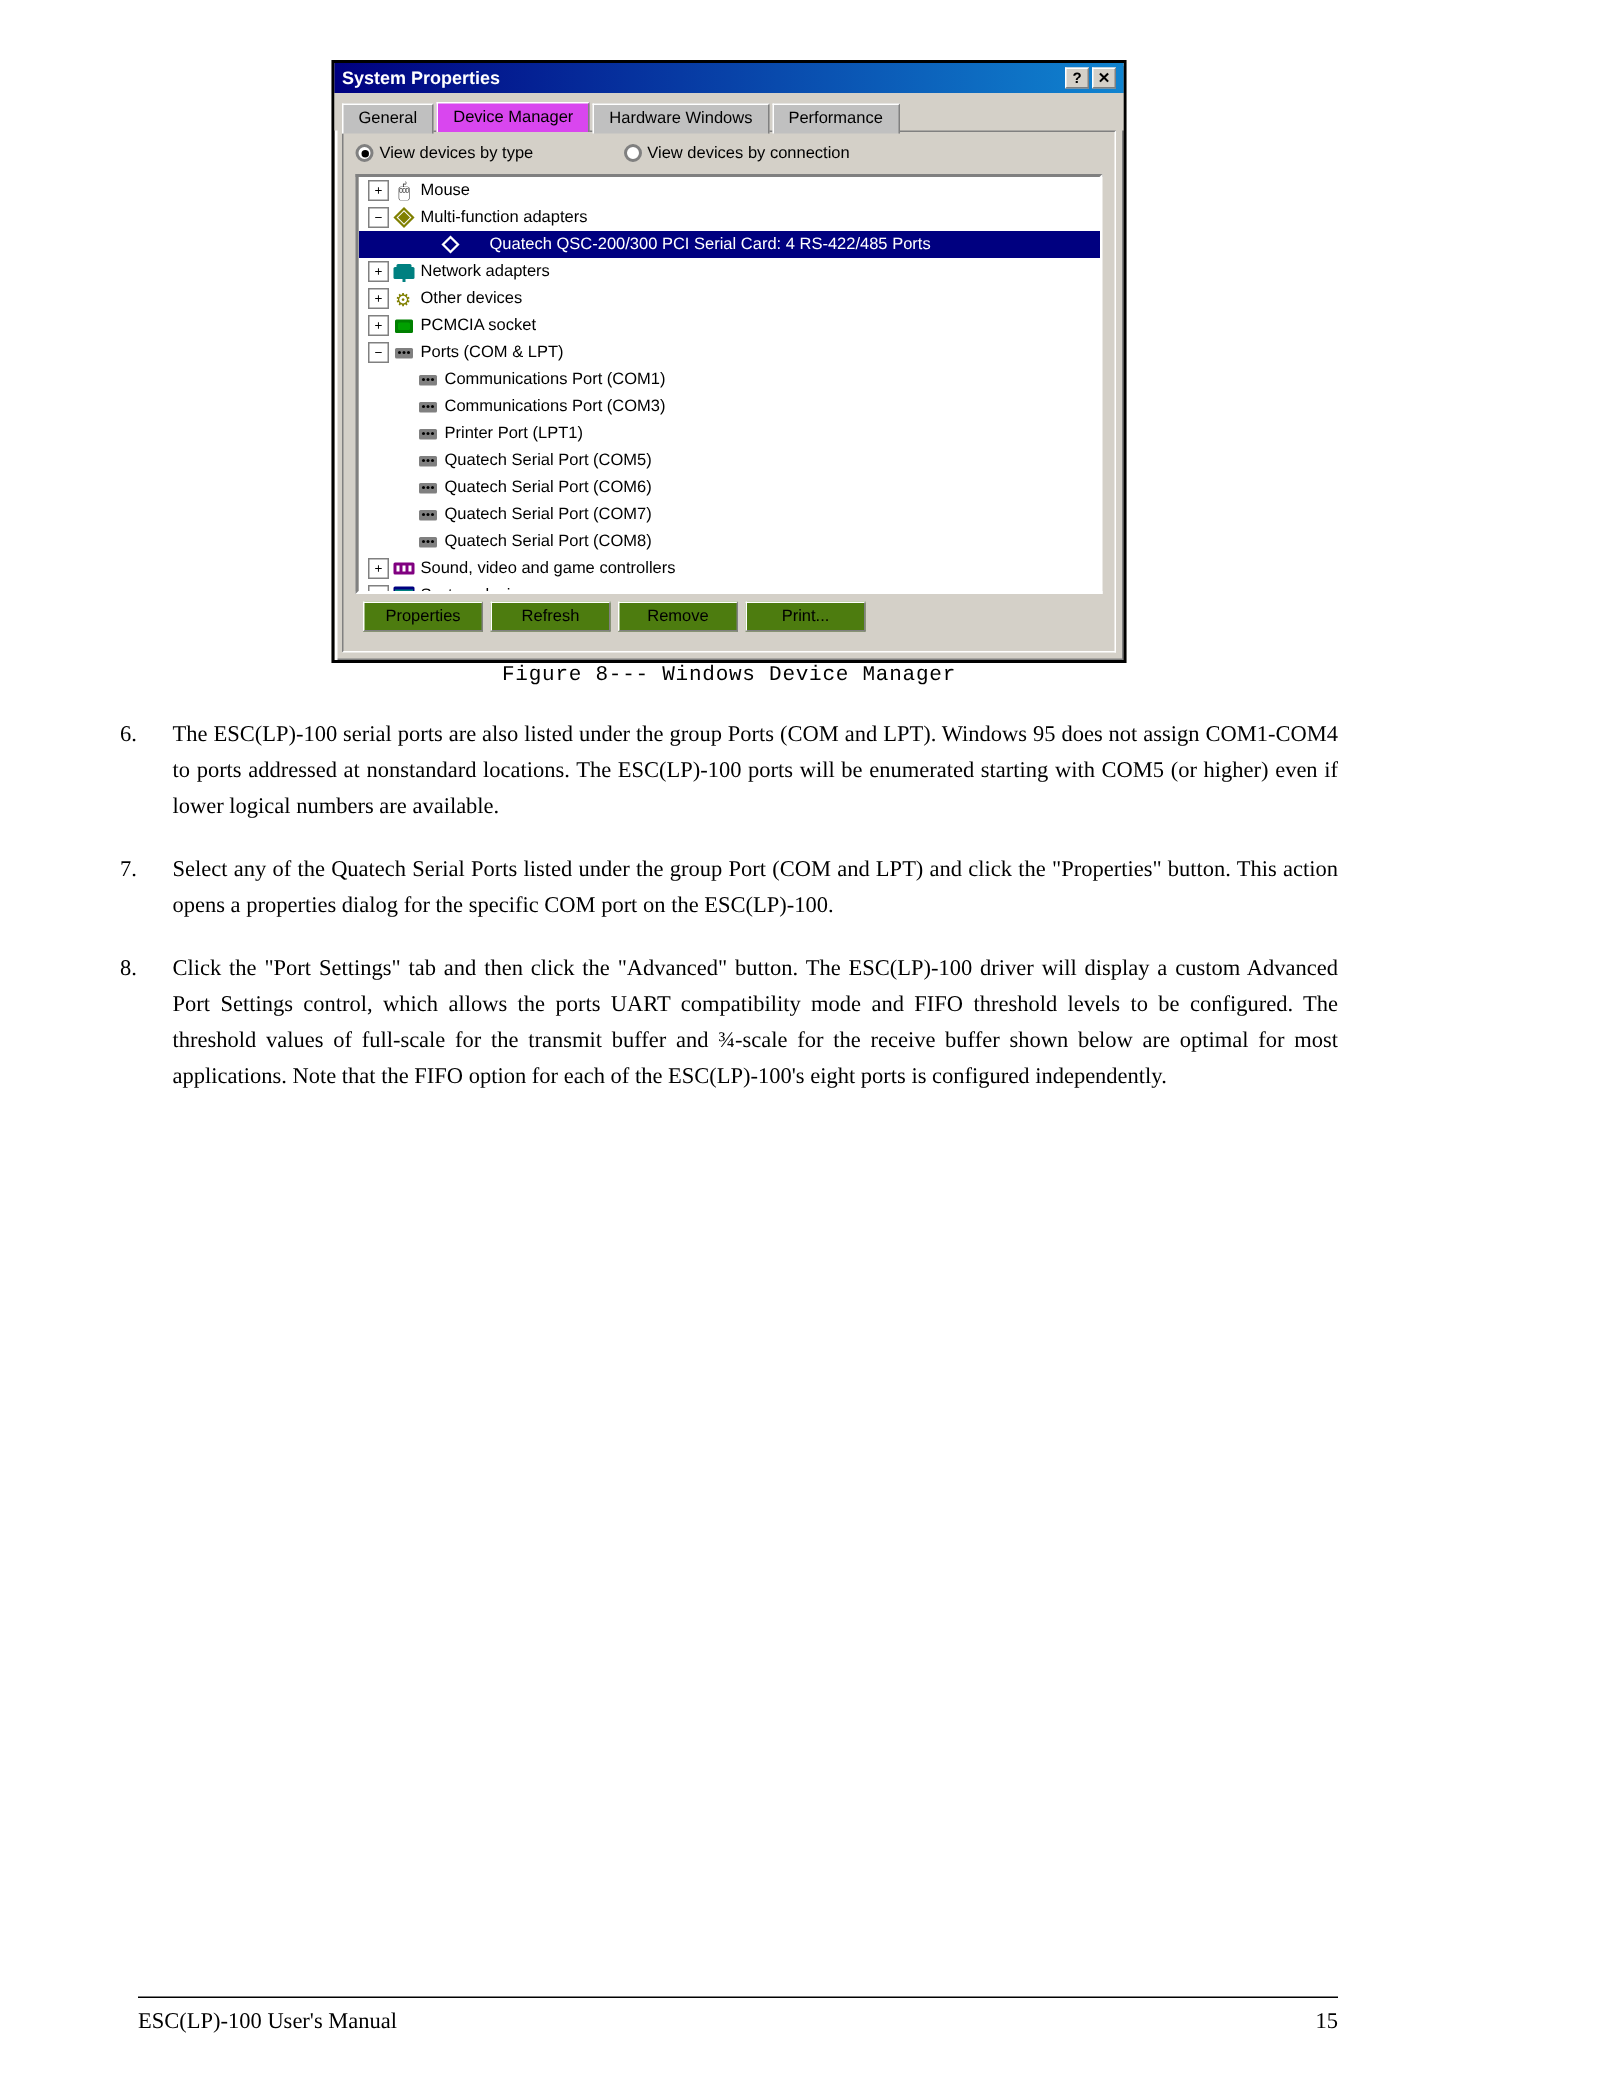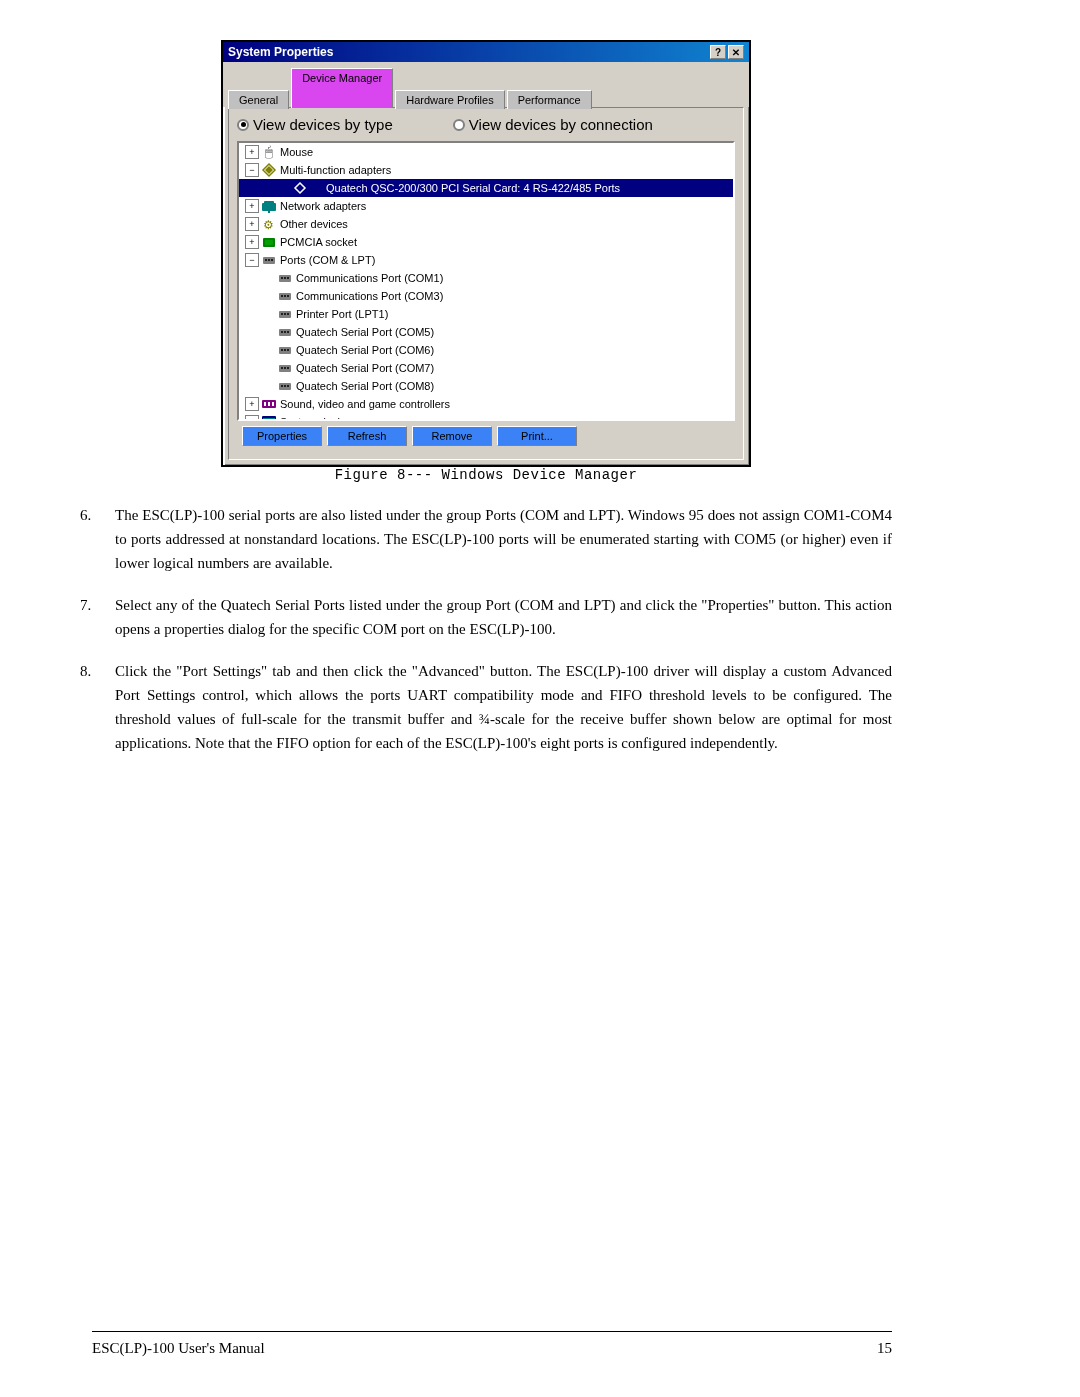--- a/index.html
+++ b/index.html
@@ -98,39 +98,38 @@
       border-color: #fff #808080 #d4d0c8 #fff;
       font-weight: normal;
       z-index: 2;
       padding-bottom: 4px;
     }
 
     .win-tab.inactive {
       background: #c0c0c0;
       top: 2px;
       border-color: #fff #808080 #808080 #fff;
-      margin-top: 21px;
     }
 
     
     .win-content {
       border: 1px solid;
       border-color: #808080 #fff #fff #808080;
       margin: 0 5px 5px 5px;
       background: #d4d0c8;
       padding: 8px;
     }
 
     
     .radio-row {
       display: flex;
       align-items: center;
       gap: 60px;
       margin-bottom: 8px;
-      font-size: 15px;
+      font-size: 11px;
     }
 
     .radio-item {
       display: flex;
       align-items: center;
       gap: 4px;
     }
 
     .radio-circle {
       width: 12px;
@@ -220,21 +219,21 @@
     .win-buttons {
       display: flex;
       gap: 5px;
       padding: 5px;
       justify-content: flex-start;
     }
 
     .win-btn {
       min-width: 80px;
       padding: 3px 10px;
-      background: #3b82f6;
+      background: #4d7c0f;
       border: 1px solid;
       border-color: #fff #808080 #808080 #fff;
       font-size: 11px;
       cursor: pointer;
       font-family: Arial, sans-serif;
     }
 
     
     .figure-caption {
       text-align: center;
@@ -300,21 +299,21 @@
       </div>
 
       <div class="win-tabs">
         <div class="win-tab inactive">
           <span>General</span>
         </div>
         <div class="win-tab active">
           <span>Device Manager</span>
         </div>
         <div class="win-tab inactive">
-          <span>Hardware Profiles</span>
+          <span>Hardware Windows</span>
         </div>
         <div class="win-tab inactive">
           <span>Performance</span>
         </div>
       </div>
 
       <div class="win-content">
 
         <div class="radio-row">
           <div class="radio-item">

